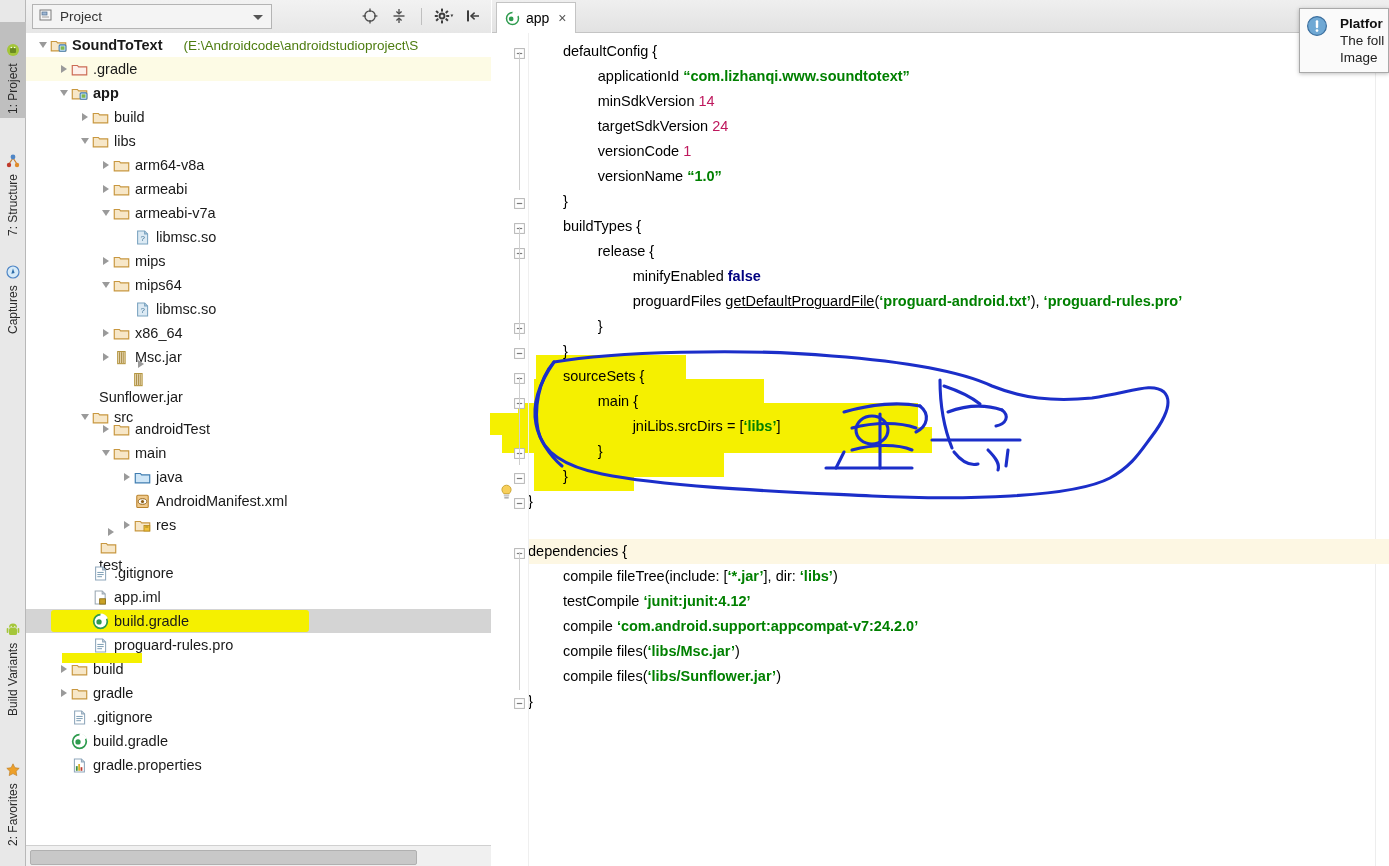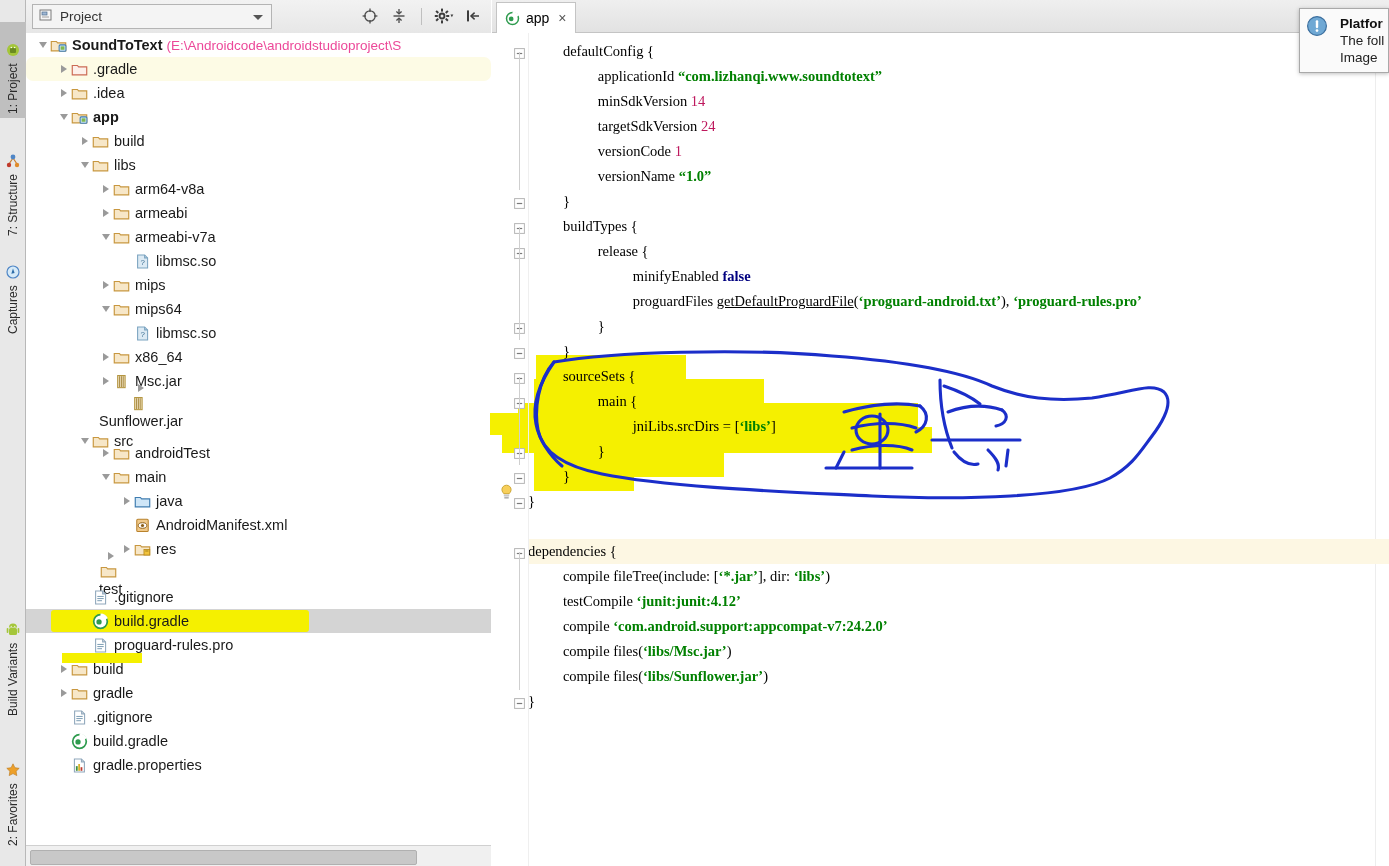--- a/index.html
+++ b/index.html
@@ -62,33 +62,33 @@
 
   
   .tree{
     position:absolute;left:0;top:33px;width:465px;height:812px;
     overflow:hidden;background:#fff;
   }
   .trow{
     position:relative;height:24px;display:flex;align-items:center;
     white-space:nowrap;font-size:14.5px;color:#1a1a1a;
   }
-  .trow.excluded{background:#fdfbe5;border-radius:7px;}
+  .trow.excluded{background:#fdfbe5;}
   .trow.selected{background:#d4d4d4;}
   .thandle{
     width:13px;height:24px;display:flex;align-items:center;justify-content:center;
     flex:0 0 13px;
   }
   .tri{width:0;height:0;}
   .tri.closed{border-top:4.5px solid transparent;border-bottom:4.5px solid transparent;border-left:6.5px solid #9a9a9a;}
   .tri.open{border-left:4.5px solid transparent;border-right:4.5px solid transparent;border-top:6.5px solid #9a9a9a;}
   .ticon{width:18px;height:18px;flex:0 0 18px;margin-right:5px;display:flex;align-items:center;justify-content:center;}
   .tlabel{}
   .tlabel.bold{font-weight:bold;}
-  .tpath{color:#ec4899;margin-left:4px;font-size:13.5px;}
+  .tpath{color:#4d7c0f;margin-left:21px;font-size:13.5px;}
   .hl-marker{
     position:absolute;background:#f5f000;z-index:0;
   }
   .trow .tcontent{position:relative;z-index:2;display:flex;align-items:center;}
 
   
   .hscroll{
     position:absolute;left:26px;bottom:0;width:465px;height:21px;
     background:#f0f0f0;border-top:1px solid #d0d0d0;box-sizing:border-box;
   }
@@ -118,21 +118,21 @@
   .gutter{
     position:absolute;left:0;top:33px;width:36px;height:833px;
     background:#ffffff;border-right:1px solid #efefef;
   }
   .foldmark{position:absolute;left:22px;width:11px;height:11px;}
   .foldline{position:absolute;left:27px;width:1px;background:#cfcfcf;}
 
   .codearea{
     position:absolute;left:36px;top:33px;width:861px;height:833px;
     overflow:hidden;
-    font-family:Liberation Serif, serif;
+    font-family:Liberation Sans, sans-serif;
     font-size:14.5px;line-height:25px;color:#000;
     white-space:pre;
   }
   .cline{position:absolute;left:0;height:25px;white-space:pre;}
   .lineband{position:absolute;left:0;width:897px;height:25px;background:#fdf7e3;}
   .kw{color:#000080;font-weight:bold;}
   .num{color:#be185d;}
   .str{color:#008000;font-weight:bold;}
   .fn{text-decoration:underline;}
   .codehl{position:absolute;background:#f5f000;}
@@ -307,33 +307,20 @@
               <svg width="17" height="17" viewBox="0 0 16 16">
                 <path d="M1.2 4.2 L6 4.2 L7.2 5.6 L14.8 5.6 L14.8 13 L1.2 13 Z" fill="#fdf0ea" stroke="#cc6b55" stroke-width="1.1"></path>
               </svg>
             </span>
             <span class="tlabel">.gradle</span>
           </div>
         </div>
         <div class="trow">
           <div class="tcontent" style="padding-left: 31px;">
             <span class="thandle">
-              <span class="tri closed"></span>
-            </span>
-            <span class="ticon">
-              <svg width="17" height="17" viewBox="0 0 16 16">
-                <path d="M1.2 4.2 L6 4.2 L7.2 5.6 L14.8 5.6 L14.8 13 L1.2 13 Z" fill="#f7e7c8" stroke="#c8973f" stroke-width="1.1"></path>
-              </svg>
-            </span>
-            <span class="tlabel">.idea</span>
-          </div>
-        </div>
-        <div class="trow">
-          <div class="tcontent" style="padding-left: 31px;">
-            <span class="thandle">
               <span class="tri open"></span>
             </span>
             <span class="ticon">
               <svg width="17" height="17" viewBox="0 0 16 16">
                 <path d="M1.2 4.2 L6 4.2 L7.2 5.6 L14.8 5.6 L14.8 13 L1.2 13 Z" fill="#f7e7c8" stroke="#c8973f" stroke-width="1.1"></path>
                 <rect x="8.6" y="7.4" width="6.4" height="6" rx="1" fill="#cfe6f7" stroke="#3f7cb0" stroke-width="1"></rect>
                 <rect x="10" y="8.8" width="3.6" height="3.2" fill="#7fb84f"></rect>
               </svg>
             </span>
             <span class="tlabel bold">app</span>
@@ -606,20 +593,33 @@
                 <path d="M3.4 1.8 L10 1.8 L12.8 4.6 L12.8 14.2 L3.4 14.2 Z" fill="#ffffff" stroke="#8fa7bb" stroke-width="1"></path>
                 <path d="M10 1.8 L10 4.6 L12.8 4.6" fill="none" stroke="#8fa7bb" stroke-width="1"></path>
                 <g stroke="#6f93ad" stroke-width="0.85">
                   <line x1="5" y1="7" x2="11" y2="7"></line>
                   <line x1="5" y1="9" x2="11" y2="9"></line>
                   <line x1="5" y1="11" x2="9.4" y2="11"></line>
                 </g>
               </svg>
             </span>
             <span class="tlabel">.gitignore</span>
+          </div>
+        </div>
+        <div class="trow">
+          <div class="tcontent" style="padding-left: 52px;">
+            <span class="thandle"></span>
+            <span class="ticon">
+              <svg width="17" height="17" viewBox="0 0 16 16">
+                <path d="M3 1.8 L9.6 1.8 L12.4 4.6 L12.4 14.2 L3 14.2 Z" fill="#ffffff" stroke="#9aa7b2" stroke-width="1"></path>
+                <path d="M9.6 1.8 L9.6 4.6 L12.4 4.6" fill="none" stroke="#9aa7b2" stroke-width="1"></path>
+                <rect x="7.2" y="9.2" width="5.4" height="5" fill="#c9a227" stroke="#8a6c10" stroke-width="0.8"></rect>
+              </svg>
+            </span>
+            <span class="tlabel">app.iml</span>
           </div>
         </div>
         <div class="trow selected">
           <div class="hl-marker" style="left: 25px; top: 1px; width: 258px; height: 22px; border-radius: 3px;"></div>
           <div class="tcontent" style="padding-left: 52px;">
             <span class="thandle"></span>
             <span class="ticon">
               <svg width="17" height="17" viewBox="0 0 16 16">
                 <circle cx="8" cy="8" r="6.4" fill="#ffffff" stroke="#2e9b4e" stroke-width="1.6"></circle>
                 <path d="M8 1.8 A6.2 6.2 0 0 1 13.6 5.6" fill="none" stroke="#ffffff" stroke-width="2.8"></path>

